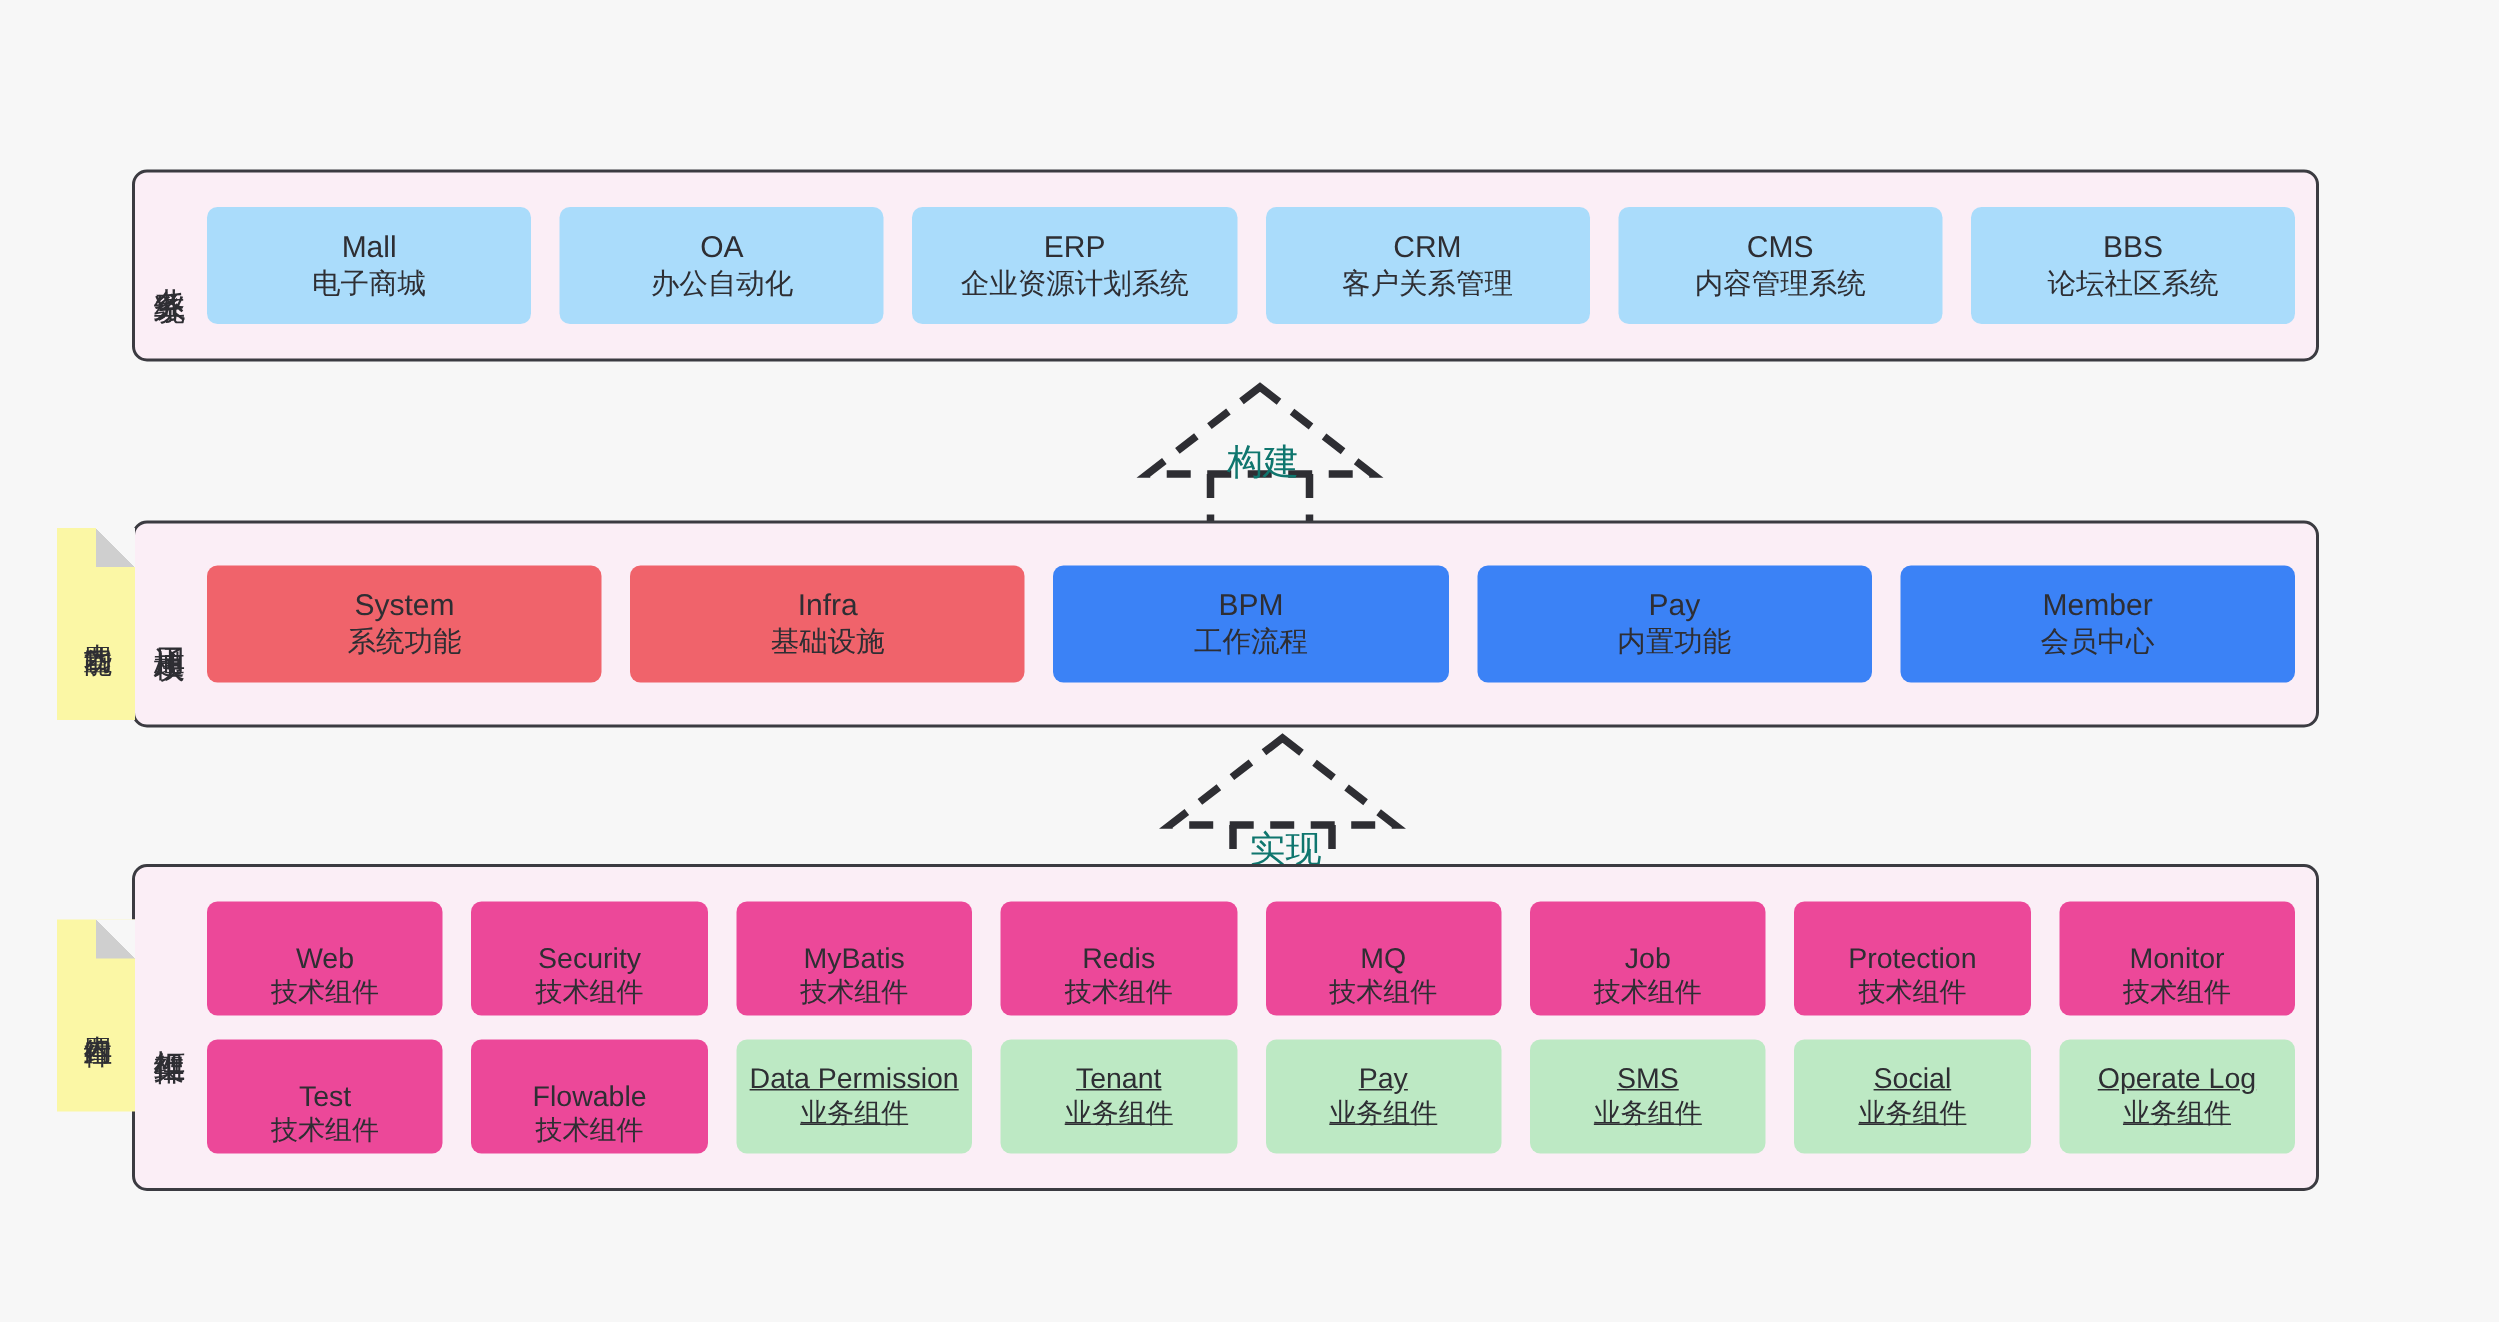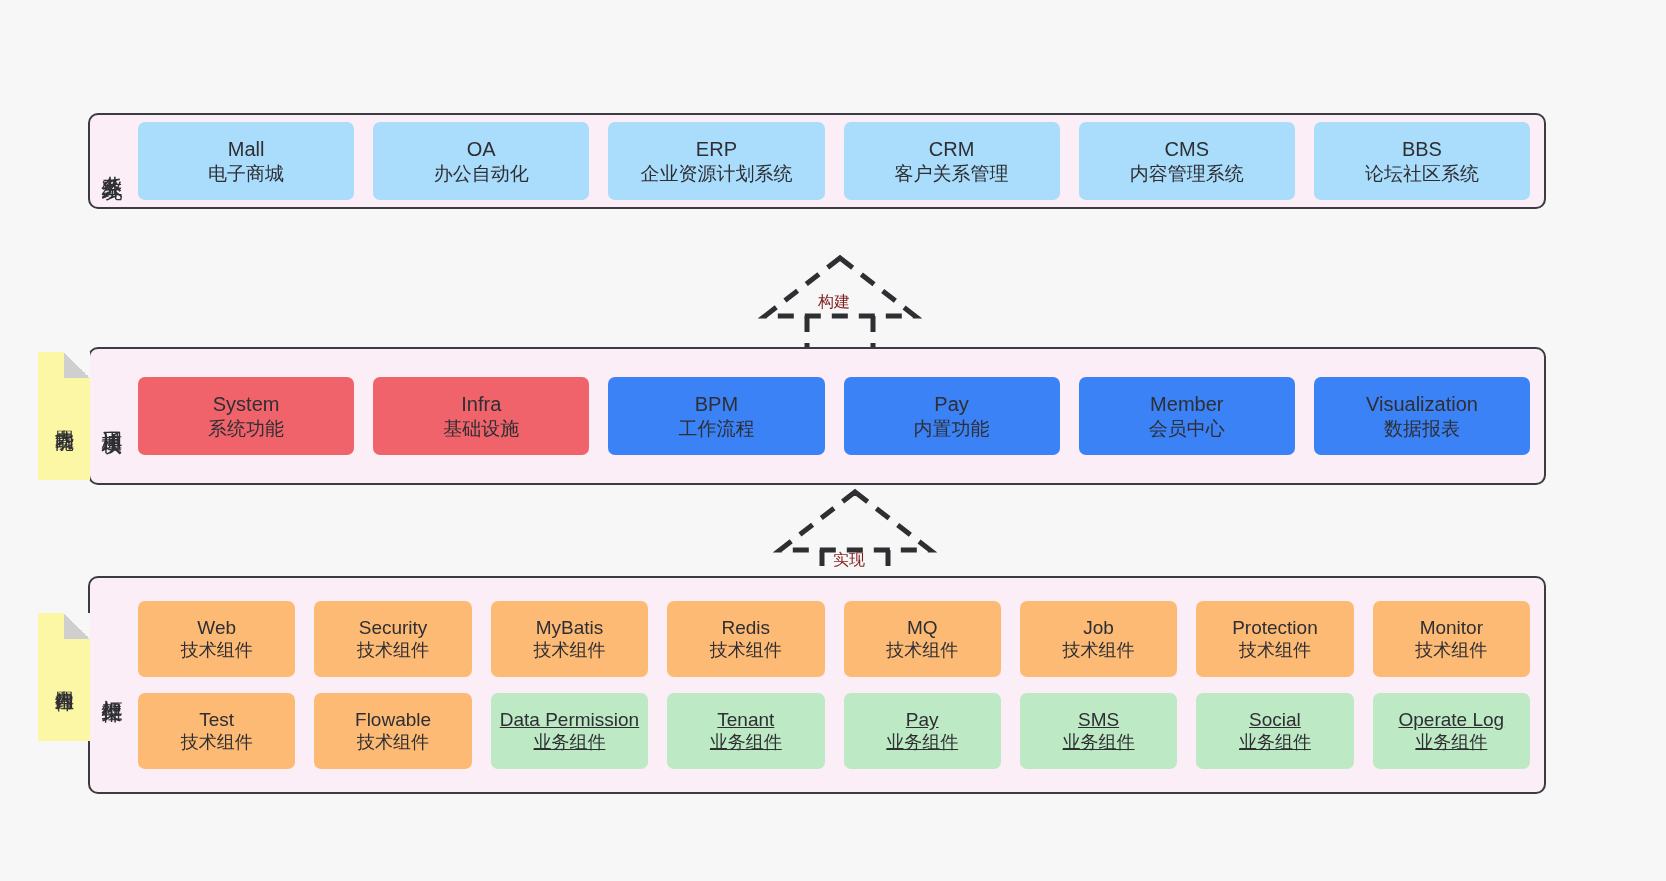--- a/index.html
+++ b/index.html
@@ -67,34 +67,34 @@
     justify-content: center;
     text-align: center;
     line-height: 1.22;
     box-sizing: border-box;
     padding: 4px 6px;
   }
   .cell .t1 { font-size: 20px; }
   .cell .t2 { font-size: 19px; }
 
   
-  #layer-business { left: 88px; top: 113px; width: 1458px; height: 96px; }
+  #layer-business { left: 88px; top: 113px; width: 1458px; height: 128px; }
   #layer-business .cell { height: 78px; background: #aadcfb; }
 
   
   #layer-common { left: 88px; top: 347px; width: 1458px; height: 138px; }
   #layer-common .cell { height: 78px; }
   .c-red   { background: #f0636b; }
   .c-pink  { background: #3b82f6; }
 
   
   #layer-framework { left: 88px; top: 576px; width: 1458px; height: 218px; }
   #layer-framework .layer-body { gap: 16px; padding: 0 14px 0 4px; }
   #layer-framework .cell { height: 76px; }
-  .c-green-dark  { background: #fdba74; }
+  .c-green-dark  { background: #ec4899; justify-content: flex-end; }
   .c-green-light { background: #bde9c4; text-decoration: underline; }
   #layer-framework .cell .t1 { font-size: 19px; }
   #layer-framework .cell .t2 { font-size: 18px; }
 
   
   .note {
     position: absolute;
     box-sizing: border-box;
     background: #fbf7a5;
     color: #2e2e33;
@@ -124,22 +124,22 @@
   .arrow {
     position: absolute;
     width: 190px;
     height: 100px;
   }
   #arrow-build { left: 745px; top: 252px; }
   #arrow-implement { left: 760px; top: 486px; }
   .arrow svg { display: block; overflow: visible; }
   .arrow-label {
     position: absolute;
-    font-size: 16px;
-    color: #7f1d1d;
+    font-size: 24px;
+    color: #0f766e;
     background: transparent;
     white-space: nowrap;
     user-select: none;
   }
   #arrow-build .arrow-label { left: 73px; top: 40px; }
   #arrow-implement .arrow-label { left: 73px; top: 40px; margin-top: 24px; }
 </style>
 </head>
 <body>
 
@@ -202,24 +202,20 @@
             <div class="t2">工作流程</div>
           </div>
           <div class="cell c-pink">
             <div class="t1">Pay</div>
             <div class="t2">内置功能</div>
           </div>
           <div class="cell c-pink">
             <div class="t1">Member</div>
             <div class="t2">会员中心</div>
           </div>
-          <div class="cell c-pink">
-            <div class="t1">Visualization</div>
-            <div class="t2">数据报表</div>
-          </div>
         </div>
     </div>
   </div>
 
   <div class="arrow" id="arrow-implement">
     <svg width="190" height="100" viewBox="0 0 190 100" aria-hidden="true">
       <path d="M 95 6 L 170 64 L 20 64 Z" fill="none" stroke="#2e2e33" stroke-width="5" stroke-dasharray="16 11" stroke-linecap="butt"></path>
       <path d="M 62 64 L 62 100 M 128 64 L 128 100" fill="none" stroke="#2e2e33" stroke-width="5" stroke-dasharray="16 11"></path>
     </svg>
     <span class="arrow-label">实现</span>

